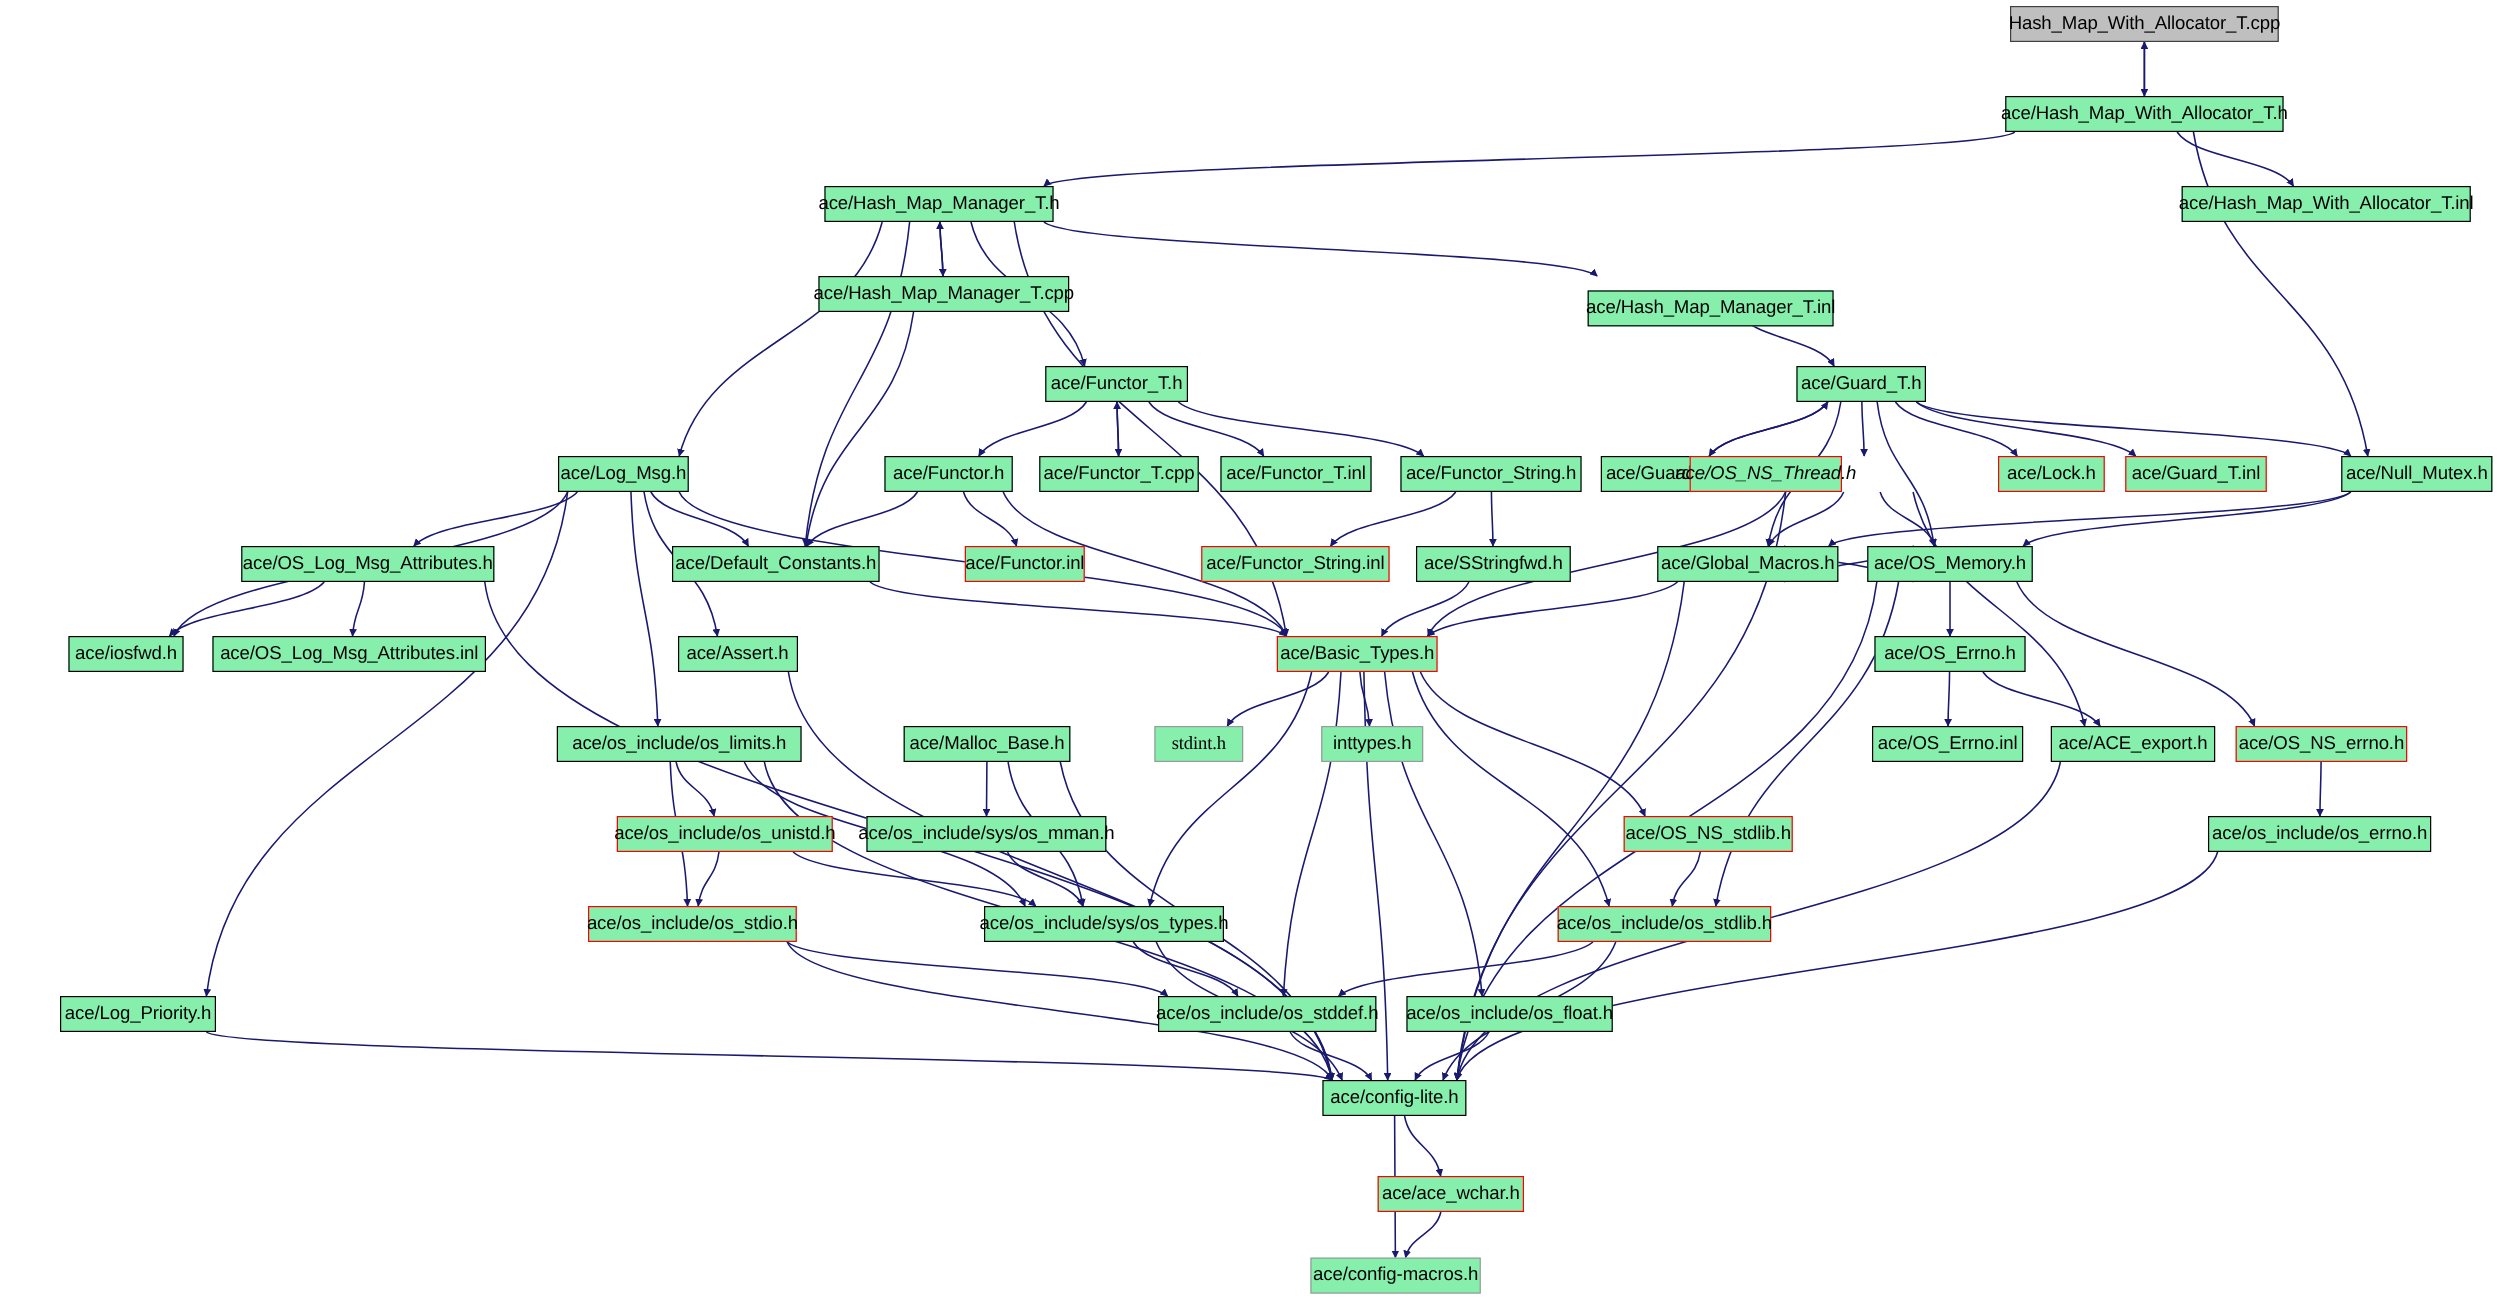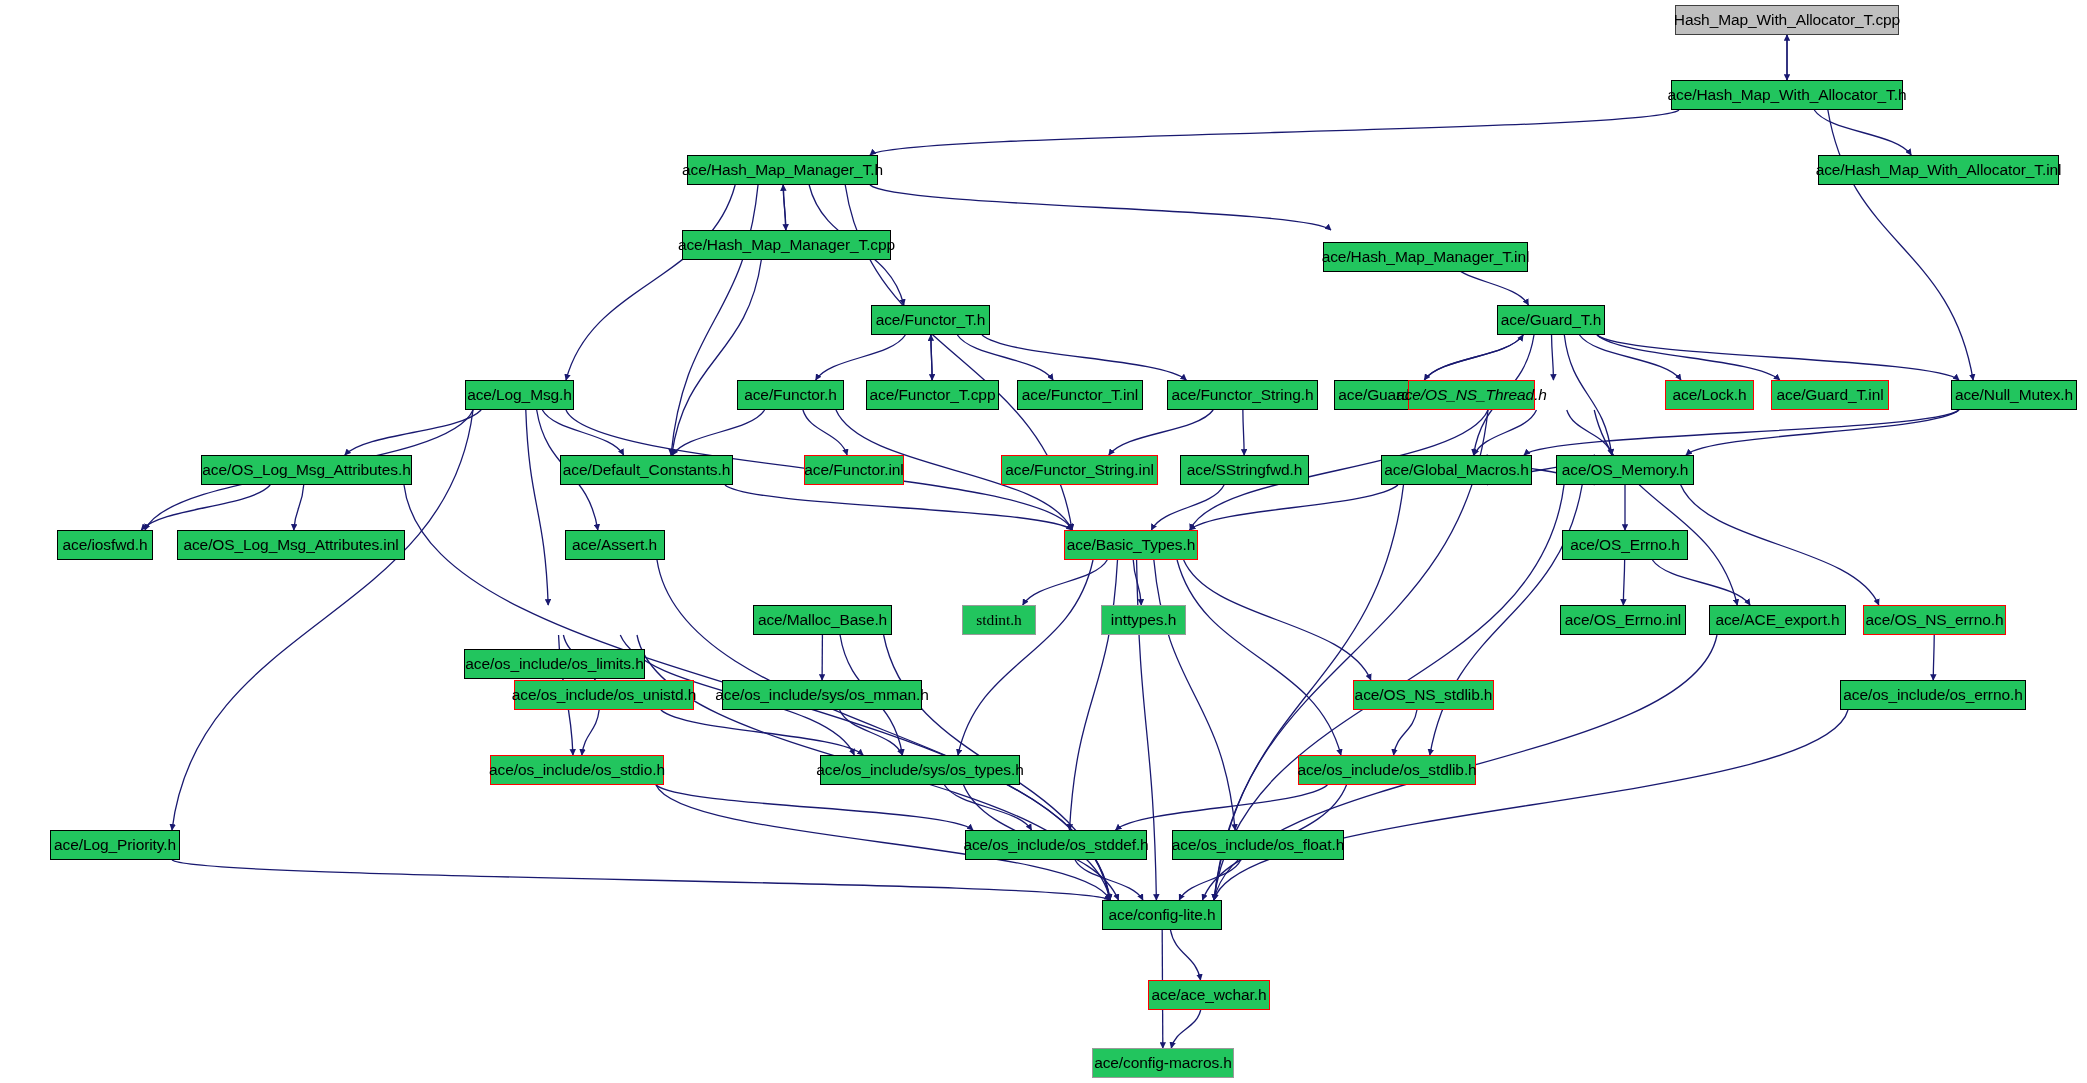--- a/index.html
+++ b/index.html
@@ -23,21 +23,21 @@
     height: 1083px;
     pointer-events: none;
   }
   .gnode {
     position: absolute;
     box-sizing: border-box;
     display: flex;
     align-items: center;
     justify-content: center;
     border: 1.4px solid #000000;
-    background: #22c55e;
+    background: #86efac;
     color: #000000;
     font-size: 15.5px;
     line-height: 1;
     white-space: nowrap;
     padding: 0 7px;
     height: 30px;
     letter-spacing: -0.1px;
     z-index: 5;
   }
   .gnode.red   { border-color: #ff0000; }
@@ -237,21 +237,21 @@
       </div>
       <div class="gnode" style="left: 565px; top: 530px; width: 100px; justify-content: flex-end;">
         <span>ace/Assert.h</span>
       </div>
       <div class="gnode red" style="left: 1064px; top: 530px; width: 134px;">
         <span>ace/Basic_Types.h</span>
       </div>
       <div class="gnode" style="left: 1562px; top: 530px; width: 126px;">
         <span>ace/OS_Errno.h</span>
       </div>
-      <div class="gnode" style="left: 464px; top: 605px; width: 181px; margin-top: 44px;">
+      <div class="gnode" style="left: 464px; top: 605px; width: 204px;">
         <span>ace/os_include/os_limits.h</span>
       </div>
       <div class="gnode" style="left: 753px; top: 605px; width: 139px;">
         <span>ace/Malloc_Base.h</span>
       </div>
       <div class="gnode gray" style="left: 962px; top: 605px; width: 74px; font-family: Liberation Serif, serif;">
         <span>stdint.h</span>
       </div>
       <div class="gnode gray" style="left: 1101px; top: 605px; width: 85px;">
         <span>inttypes.h</span>

